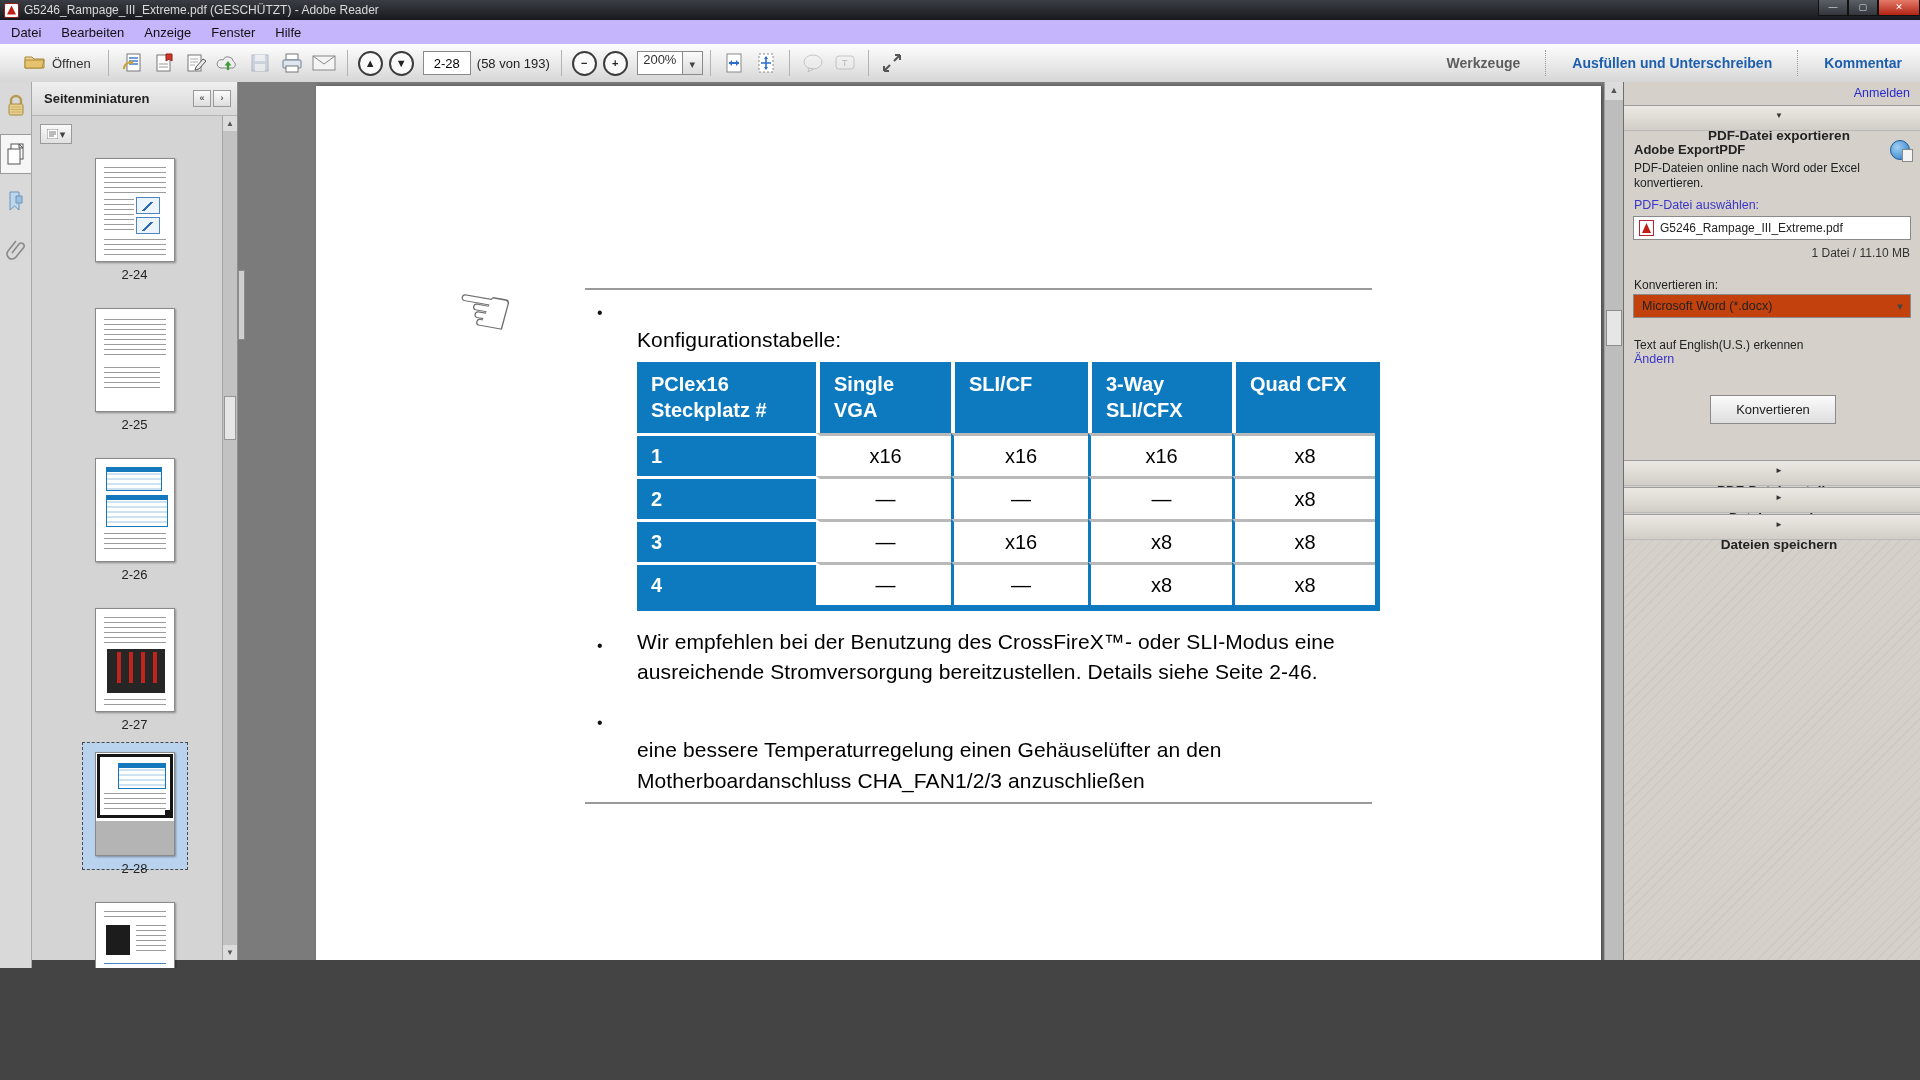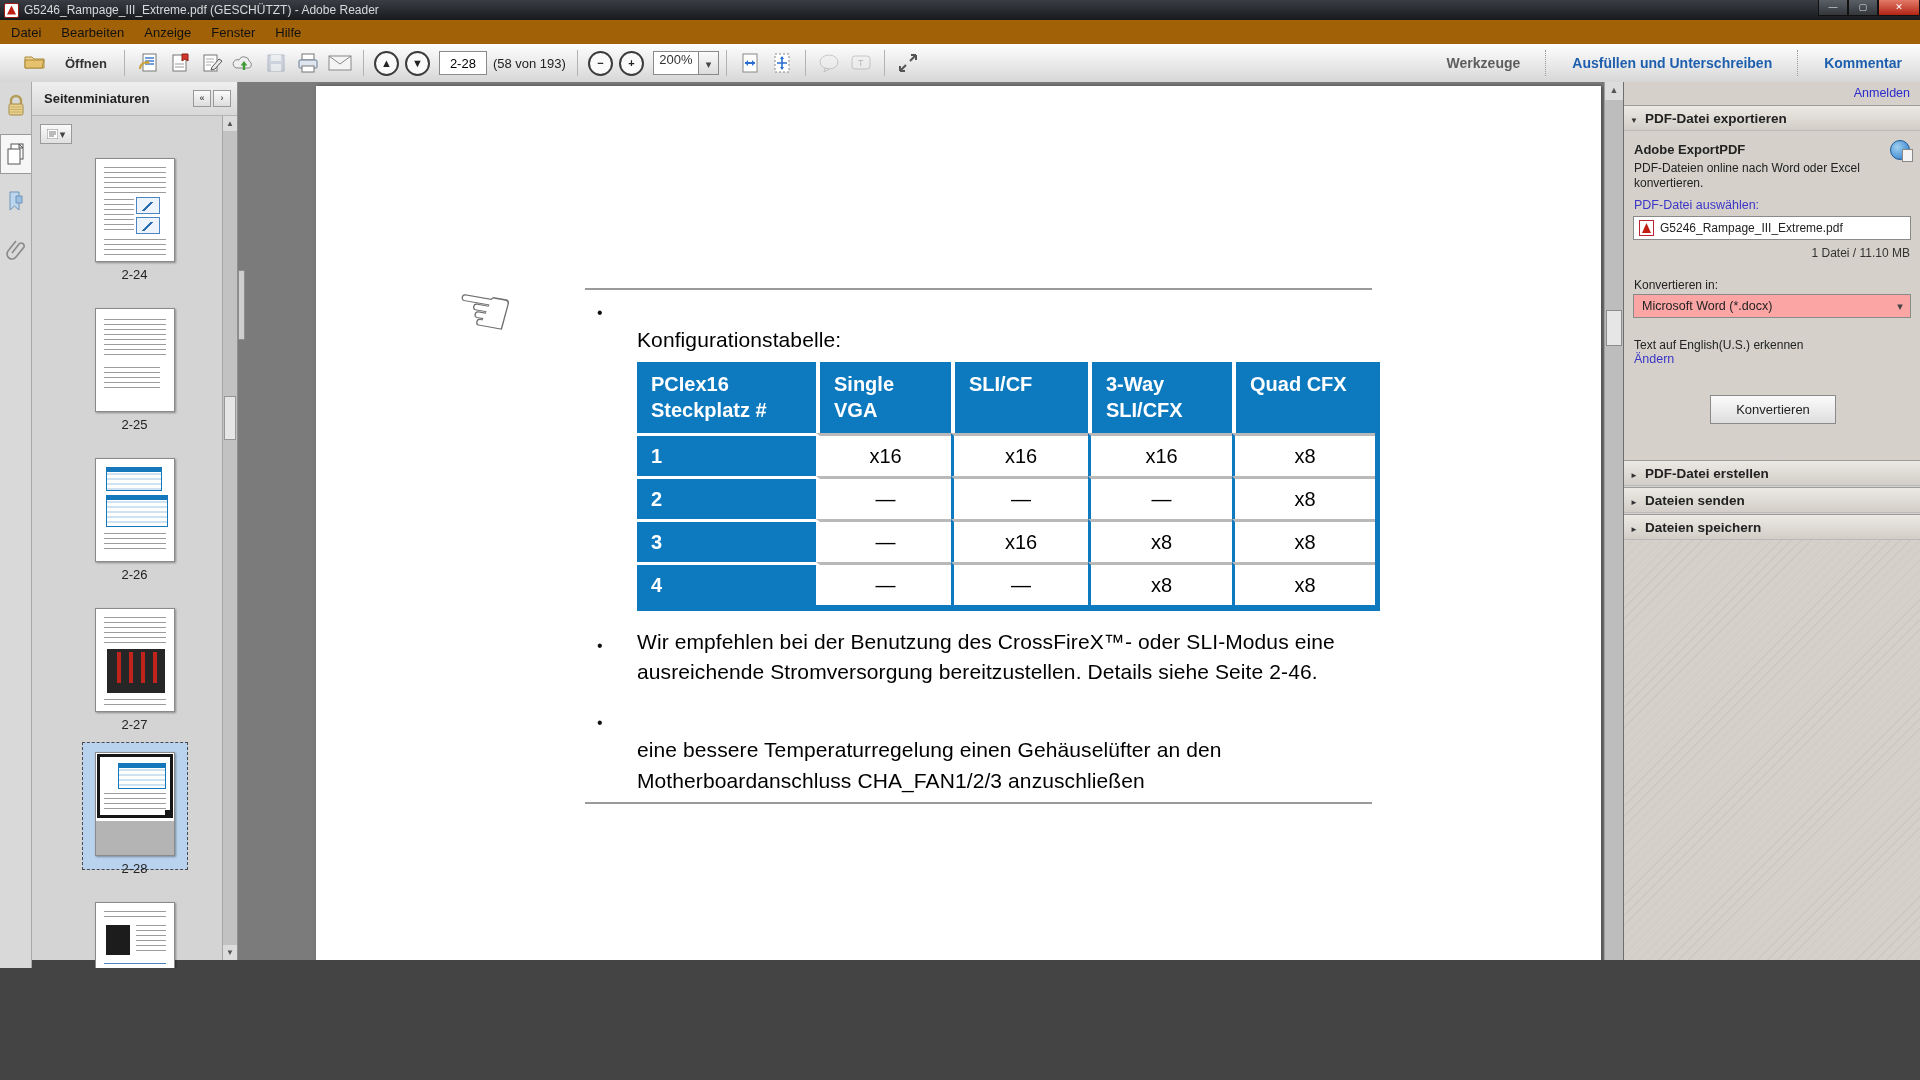--- a/index.html
+++ b/index.html
@@ -12,30 +12,30 @@
   .pdficon{width:13px;height:13px;background:#fff;border:1px solid #9b1c16;border-radius:2px;
     position:relative;margin-right:5px;flex:none;}
   .pdficon::before{content:"";position:absolute;left:2px;top:2px;right:2px;bottom:2px;
     background:#c11e14;clip-path:polygon(50% 0,100% 100%,0 100%);}
   .winbtns{margin-left:auto;display:flex;height:100%;}
   .winbtn{width:30px;height:16px;margin-top:0;border:1px solid #111;border-top:none;
     background:linear-gradient(#5a5f66,#33373c);color:#ddd;font-size:9px;line-height:14px;
     text-align:center;box-sizing:border-box;}
   .winbtn.close{background:linear-gradient(#e47a68,#b22415);width:42px;color:#fff;}
   
-  .menubar{position:absolute;left:0;top:20px;right:0;height:24px;background:#a16207;
+  .menubar{position:absolute;left:0;top:20px;right:0;height:24px;background:#c4b5fd;
     border-bottom:1px solid #d0d0d0;display:flex;align-items:center;font-size:13px;color:#111;}
   .menuitem{padding:3px 9px;margin-left:2px;}
   
   .toolbar{position:absolute;left:0;top:44px;right:0;height:38px;
     background:linear-gradient(#fdfdfd,#e9e9e9 55%,#d6d6d6);border-bottom:1px solid #8f8f8f;
     display:flex;align-items:center;font-size:13px;color:#333;}
   .tbsep{width:1px;height:26px;background:#b3b3b3;margin:0 7px;flex:none;}
   .tbsep.dotted{background:none;border-left:1px dotted #9a9a9a;}
-  .openbtn{display:flex;align-items:center;gap:19px;padding:4px 10px;margin-left:14px;border-radius:3px;font-weight:bold;}
+  .openbtn{display:flex;align-items:center;gap:6px;padding:4px 10px;margin-left:14px;border-radius:3px;}
   .tbico{width:26px;height:24px;display:flex;align-items:center;justify-content:center;margin:0 3px;flex:none;}
   .tbico svg{display:block;}
   .disabled{opacity:.4;}
   .circbtn{width:21px;height:21px;border:2px solid #3c3c3c;border-radius:50%;background:#fafafa;
     color:#222;font-size:11px;font-weight:bold;line-height:21px;text-align:center;margin:0 3px;flex:none;}
   .pagebox{width:42px;height:20px;border:1px solid #8a8a8a;background:#fff;font-size:13px;
     text-align:center;margin:0 6px;font-family:"Liberation Sans",sans-serif;}
   .pagecount{color:#222;margin-right:4px;white-space:nowrap;}
   .zoombox{display:flex;align-items:flex-start;height:22px;border:1px solid #8a8a8a;background:#fff;margin-left:6px;}
   .zoomval{width:44px;text-align:center;font-size:13px;}
@@ -118,32 +118,32 @@
   .docscroll .arr{position:absolute;left:0;right:0;height:18px;background:#dcdcdc;color:#555;
     font-size:9px;text-align:center;line-height:17px;}
   .docthumb{position:absolute;left:1px;right:1px;top:228px;height:36px;background:#e6e6e6;
     border:1px solid #8d8d8d;box-sizing:border-box;}
   
   .rightpanel{position:absolute;left:1623px;top:82px;bottom:8px;width:297px;background:#d5d1ca;
     border-left:1px solid #6e6e6e;box-sizing:border-box;font-size:12.5px;color:#222;}
   .signin{position:absolute;right:10px;top:4px;color:#2b2bcc;font-size:12.5px;}
   .secbar{position:absolute;left:0;right:0;height:26px;border-top:1px solid #9c9c9c;border-bottom:1px solid #b9b9b9;
     background:linear-gradient(#ece9e4,#d2cec7);display:flex;align-items:center;
-    font-size:13.5px;font-weight:bold;color:#222;padding-left:6px;box-sizing:border-box;gap:7px;}
+    font-size:13.5px;font-weight:bold;color:#222;padding-left:14px;box-sizing:border-box;gap:7px;flex-direction:column;}
   .i-tri-down::before{content:"▼";font-size:8px;color:#333;}
   .i-tri-right::before{content:"►";font-size:8px;color:#333;}
   .rp-title{position:absolute;left:10px;top:60px;font-weight:bold;font-size:13px;}
   .rp-desc{position:absolute;left:10px;font-size:12px;color:#222;}
   .rp-bluelabel{position:absolute;left:10px;color:#3b35c8;font-size:12.5px;}
   .filebox{position:absolute;left:9px;right:9px;top:134px;height:24px;background:#fff;
     border:1px solid #8a8a8a;display:flex;align-items:center;gap:6px;padding-left:5px;box-sizing:border-box;font-size:12px;}
   .smallpdf{width:13px;height:14px;background:#fff;border:1px solid #b23;position:relative;flex:none;}
   .smallpdf::before{content:"";position:absolute;inset:2px;background:#c11e14;clip-path:polygon(50% 0,100% 100%,0 100%);}
   .filemeta{position:absolute;right:10px;top:164px;font-size:12px;color:#333;}
-  .dropdown{position:absolute;left:9px;right:9px;top:212px;height:24px;background:#fca5a5;border:1px solid #8a8a8a;
+  .dropdown{position:absolute;left:9px;right:9px;top:212px;height:24px;background:#c2410c;border:1px solid #8a8a8a;
     display:flex;align-items:center;box-sizing:border-box;font-size:12.5px;}
   .dropdown .txt{padding-left:8px;flex:1;}
   .dropdown .dbtn{width:20px;height:100%;display:flex;align-items:center;justify-content:center;}
   .convbtn{position:absolute;left:86px;top:313px;width:124px;height:27px;
     background:linear-gradient(#fbfbfb,#dedede);border:1px solid #8a8a8a;font-size:13px;color:#222;
     display:flex;align-items:center;justify-content:center;}
   .globeico{position:absolute;right:10px;top:58px;width:18px;height:18px;border-radius:50%;
     background:radial-gradient(circle at 35% 35%,#9fd0f0,#2878c8);border:1px solid #1b5a9a;}
   .globeico::after{content:"";position:absolute;right:-4px;bottom:-3px;width:9px;height:11px;background:#f4f4f4;border:1px solid #888;}
   .bottomstrip{position:absolute;left:35px;right:0;top:1072px;height:8px;background:#2b2e33;}

